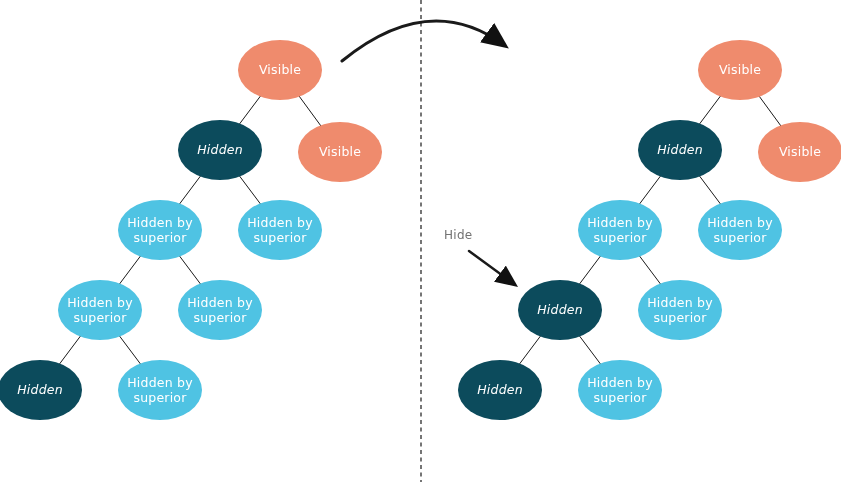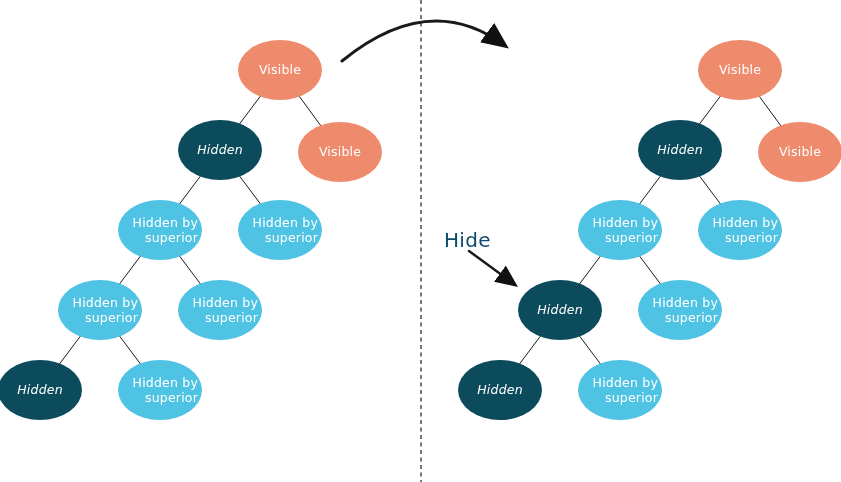--- a/index.html
+++ b/index.html
@@ -20,29 +20,29 @@
     text-align:center;
     color:var(--node-text,#fff);
     font-size:12.5px;
     line-height:1.22;
     letter-spacing:.2px;
     padding:0 4px;
     box-sizing:border-box;
   }
   .node.visible{background:var(--visible-fill,#EF8B6D);}
   .node.hidden{background:var(--hidden-fill,#0C4B5C);font-style:italic;}
-  .node.hidden_by_superior{background:var(--hbs-fill,#4FC3E3);text-align:right;}
+  .node.hidden_by_superior{background:var(--hbs-fill,#4FC3E3);}
   .tree-edge{stroke:var(--line-color,#1a1a1a);stroke-width:1;}
   .divider{stroke:var(--line-color,#1a1a1a);stroke-width:1.2;stroke-dasharray:4 3.5;}
   .arrow{stroke:var(--line-color,#111);fill:none;stroke-linecap:round;}
   #hide-label{
     position:absolute;
     left:444px;top:228px;
-    font-size:20px;
-    color:#0c4a6e;
+    font-size:12px;
+    color:#737373;
     letter-spacing:.3px;
   }
 </style>
 </head>
 <body>
 
 <div id="stage">
 
   <svg id="line-layer" width="841" height="482" viewBox="0 0 841 482" xmlns="http://www.w3.org/2000/svg">
     <defs>

